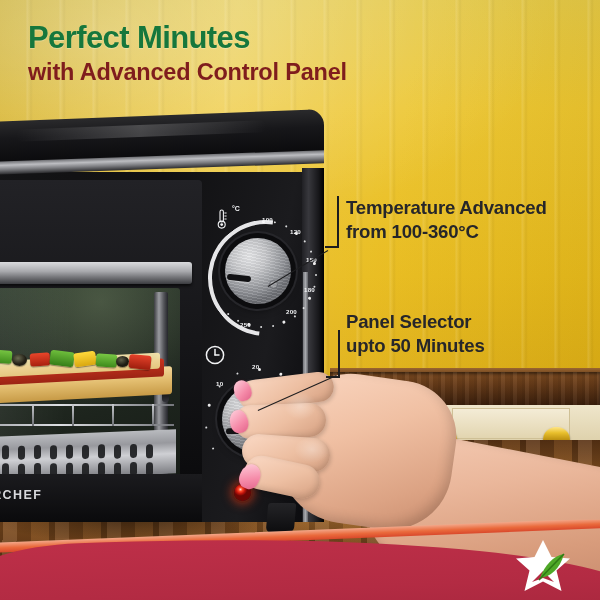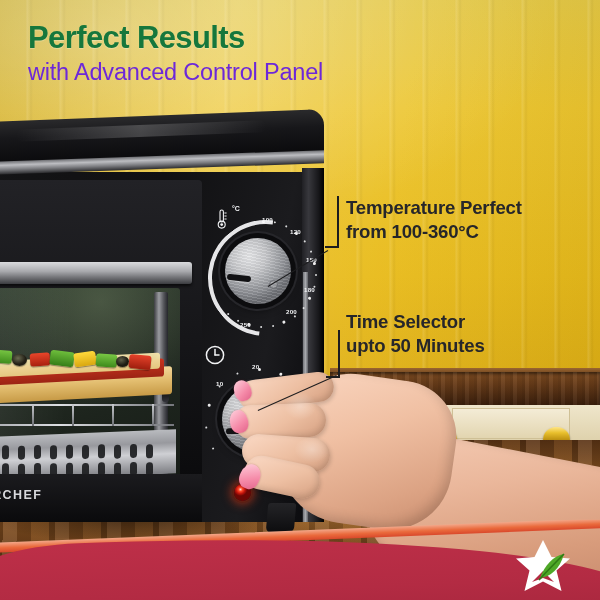--- a/index.html
+++ b/index.html
@@ -167,21 +167,21 @@
   
   .lead{position:absolute;background:#1d1d1f;}
   .lead-diag{position:absolute;height:1.4px;background:#1d1d1f;transform-origin:left center;}
   .callout{position:absolute;color:#26262a;font-weight:700;letter-spacing:-.2px;}
   .callout .l1,.callout .l2{display:block;white-space:nowrap;}
 
   
   .headline{position:absolute;left:28px;top:22px;}
   .hl1{display:block;font-size:31px;font-weight:700;color:#16773c;letter-spacing:-.6px;line-height:1.06;
         text-shadow:0 1px 1px rgba(255,255,255,.28);}
-  .hl2{display:block;font-size:23.5px;font-weight:400;color:#6d28d9;letter-spacing:-.2px;
+  .hl2{display:block;font-size:23.5px;font-weight:700;color:#7f1d1d;letter-spacing:-.2px;
         line-height:1.18;margin-top:4px;}
 
   
   .banner{position:absolute;left:-30px;top:534px;width:680px;height:100px;
         background:linear-gradient(180deg,#bd2f48 0%,#b32b43 55%,#a5263c 100%);
         border-top-left-radius:120px 34px;border-top-right-radius:620px 90px;
         transform:rotate(-2.3deg);}
   .banner-edge{position:absolute;left:-30px;top:530px;width:680px;height:10px;
         background:linear-gradient(180deg,#f3a789,#ea6a3c 55%,#d9482b);
         border-top-left-radius:120px 20px;border-top-right-radius:620px 60px;
@@ -396,30 +396,30 @@
 
   <div class="lead" style="left:337px;top:196px;width:1.6px;height:52px;"></div>
   <div class="lead" style="left:325px;top:246px;width:13px;height:1.6px;"></div>
   <div class="lead-diag" style="left:268px;top:286px;width:70px;transform:rotate(-31deg);"></div>
 
   <div class="lead" style="left:338px;top:330px;width:1.6px;height:48px;"></div>
   <div class="lead" style="left:326px;top:376px;width:13px;height:1.6px;"></div>
   <div class="lead-diag" style="left:258px;top:410px;width:86px;transform:rotate(-24deg);"></div>
 
   <div class="callout" style="left:346px;top:196px;font-size:18.6px;line-height:1.28;">
-    <span class="l1">Temperature Perfect</span>
+    <span class="l1">Temperature Advanced</span>
     <span class="l2">from 100-360°C</span>
   </div>
   <div class="callout" style="left:346px;top:310px;font-size:18.6px;line-height:1.28;">
-    <span class="l1">Time Selector</span>
+    <span class="l1">Panel Selector</span>
     <span class="l2">upto 50 Minutes</span>
   </div>
 
   <div class="headline">
-    <span class="hl1">Perfect Results</span>
+    <span class="hl1">Perfect Minutes</span>
     <span class="hl2">with Advanced Control Panel</span>
   </div>
 
   <div class="banner-edge"></div>
   <div class="banner"></div>
 
   <div class="logo">
     <svg width="62" height="58" viewBox="0 0 62 58">
       <path d="M31 2 L39.5 19 L58 20.5 L44.5 32.5 L49.5 53 L31 43.5 L12.5 53 L17.5 32.5 L4 20.5 L22.5 19 Z" fill="#ffffff"></path>
       <path d="M20 44 L31 33 L42 44 L31 40 Z" fill="#B32B43"></path>

